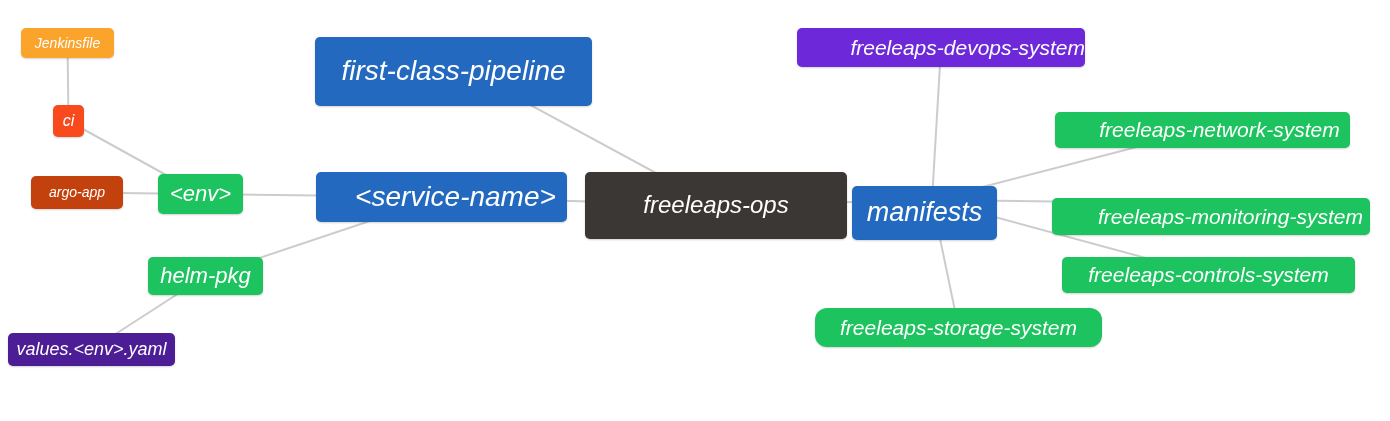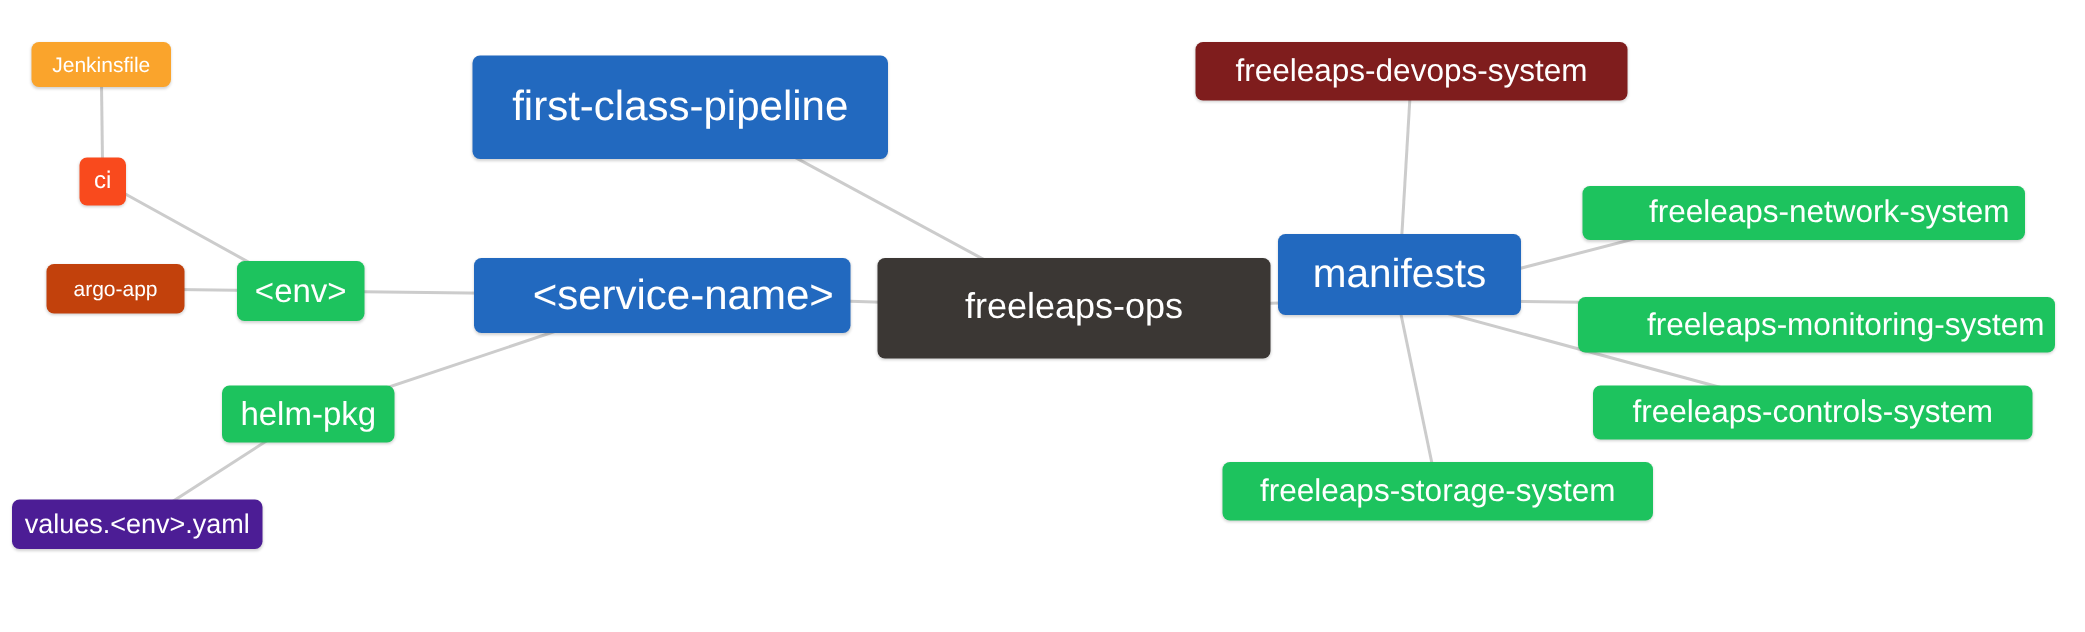--- a/index.html
+++ b/index.html
@@ -41,21 +41,21 @@
   }
   .node span {
     display: block;
     line-height: 1;
     padding-bottom: 1px;
   }
 </style>
 </head>
 <body>
 
-<div id="stage" style="background: rgb(255, 255, 255);">
+<div id="stage" style="background: rgb(255, 255, 255); font-style: italic;">
   <svg id="edges-svg" xmlns="http://www.w3.org/2000/svg">
       <line x1="67.5" y1="43" x2="68.5" y2="121" stroke="#cccccc"></line>
       <line x1="68.5" y1="121" x2="200.5" y2="194" stroke="#cccccc"></line>
       <line x1="77" y1="192.5" x2="200.5" y2="194" stroke="#cccccc"></line>
       <line x1="200.5" y1="194" x2="441.5" y2="197" stroke="#cccccc"></line>
       <line x1="441.5" y1="197" x2="716" y2="205.5" stroke="#cccccc"></line>
       <line x1="453.5" y1="63.5" x2="716" y2="205.5" stroke="#cccccc"></line>
       <line x1="205.5" y1="276" x2="441.5" y2="197" stroke="#cccccc"></line>
       <line x1="91.5" y1="349.5" x2="205.5" y2="276" stroke="#cccccc"></line>
       <line x1="716" y1="205.5" x2="932" y2="200" stroke="#cccccc"></line>
@@ -80,37 +80,37 @@
     </div>
     <div class="node" style="left: 315px; top: 37px; width: 277px; height: 69px; font-size: 28px; background: rgb(34, 105, 191);">
       <span>first-class-pipeline</span>
     </div>
     <div class="node" style="left: 316px; top: 172px; width: 251px; height: 50px; font-size: 28px; background: rgb(34, 105, 191); padding-left: 28px;">
       <span>&lt;service-name&gt;</span>
     </div>
     <div class="node" style="left: 585px; top: 172px; width: 262px; height: 67px; font-size: 24px; background: rgb(59, 55, 52);">
       <span>freeleaps-ops</span>
     </div>
-    <div class="node" style="left: 852px; top: 156px; width: 162px; height: 54px; font-size: 27px; background: rgb(34, 105, 191);">
+    <div class="node" style="left: 852px; top: 186px; width: 145px; height: 54px; font-size: 27px; background: rgb(34, 105, 191);">
       <span>manifests</span>
     </div>
     <div class="node" style="left: 148px; top: 257px; width: 115px; height: 38px; font-size: 22px; background: rgb(29, 195, 94);">
       <span>helm-pkg</span>
     </div>
     <div class="node" style="left: 8px; top: 333px; width: 167px; height: 33px; font-size: 18px; background: #4c1d95;">
       <span>values.&lt;env&gt;.yaml</span>
     </div>
-    <div class="node" style="left: 797px; top: 28px; width: 288px; height: 39px; font-size: 21px; background: #7f1d1d;">
+    <div class="node" style="left: 797px; top: 28px; width: 288px; height: 39px; font-size: 21px; background: #6d28d9; justify-content: flex-end;">
       <span>freeleaps-devops-system</span>
     </div>
-    <div class="node" style="left: 1055px; top: 124px; width: 295px; height: 36px; font-size: 21px; background: rgb(29, 195, 94); padding-left: 34px;">
+    <div class="node" style="left: 1055px; top: 112px; width: 295px; height: 36px; font-size: 21px; background: rgb(29, 195, 94); padding-left: 34px;">
       <span>freeleaps-network-system</span>
     </div>
     <div class="node" style="left: 1052px; top: 198px; width: 318px; height: 37px; font-size: 21px; background: rgb(29, 195, 94); padding-left: 39px;">
       <span>freeleaps-monitoring-system</span>
     </div>
     <div class="node" style="left: 1062px; top: 257px; width: 293px; height: 36px; font-size: 21px; background: rgb(29, 195, 94);">
       <span>freeleaps-controls-system</span>
     </div>
-    <div class="node" style="left: 815px; top: 308px; width: 287px; height: 39px; font-size: 21px; background: rgb(29, 195, 94);">
+    <div class="node" style="left: 815px; top: 308px; width: 287px; height: 39px; font-size: 21px; background: rgb(29, 195, 94); border-radius: 12px;">
       <span>freeleaps-storage-system</span>
     </div>
   </div>
 
 </body></html>

